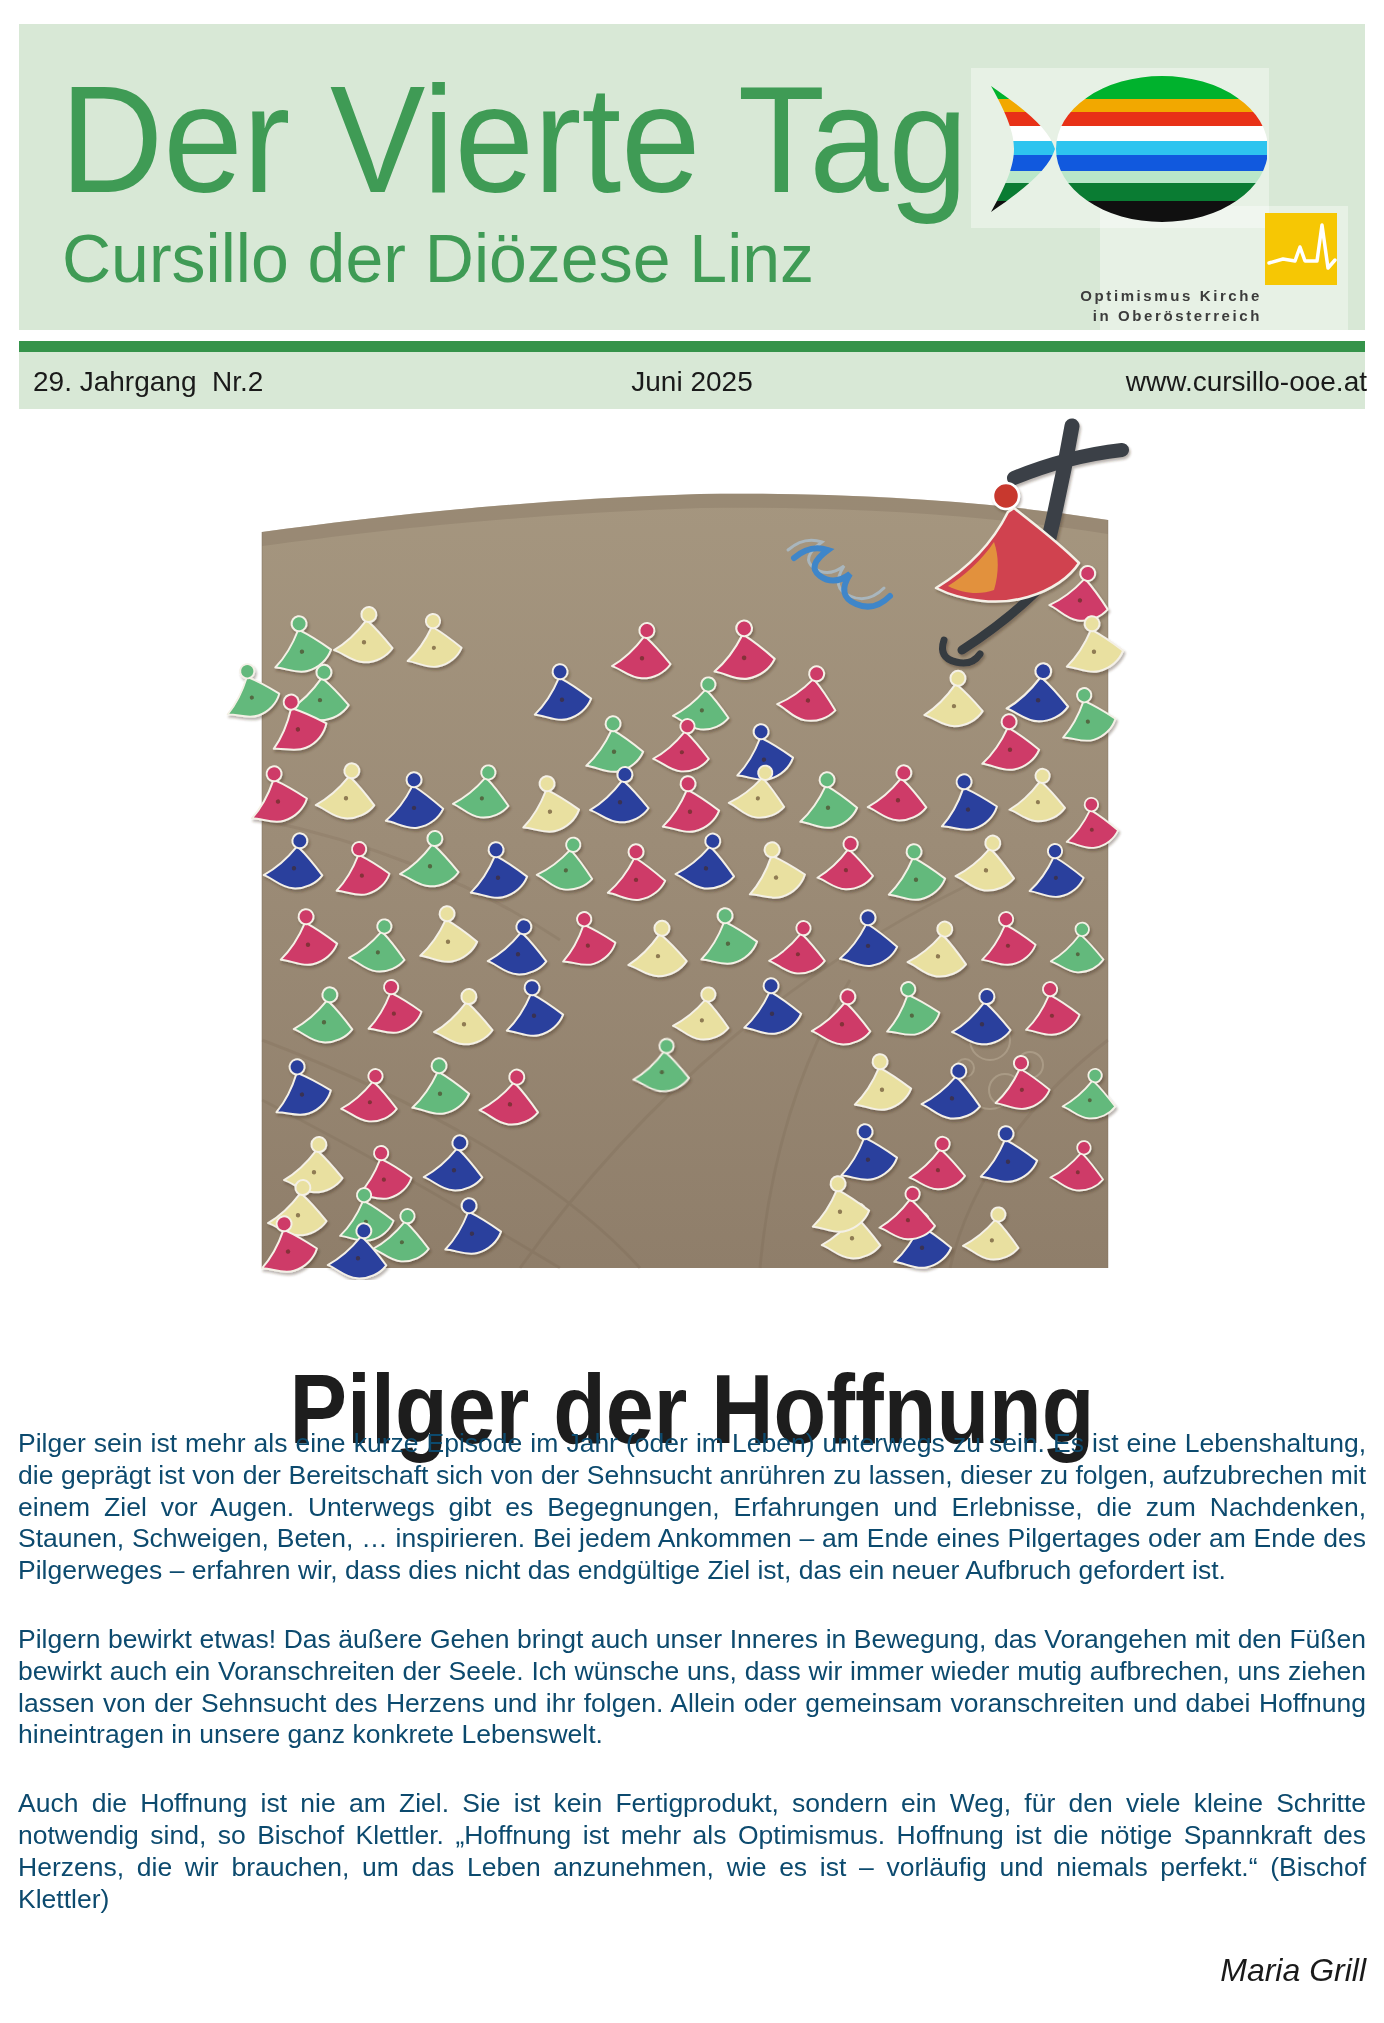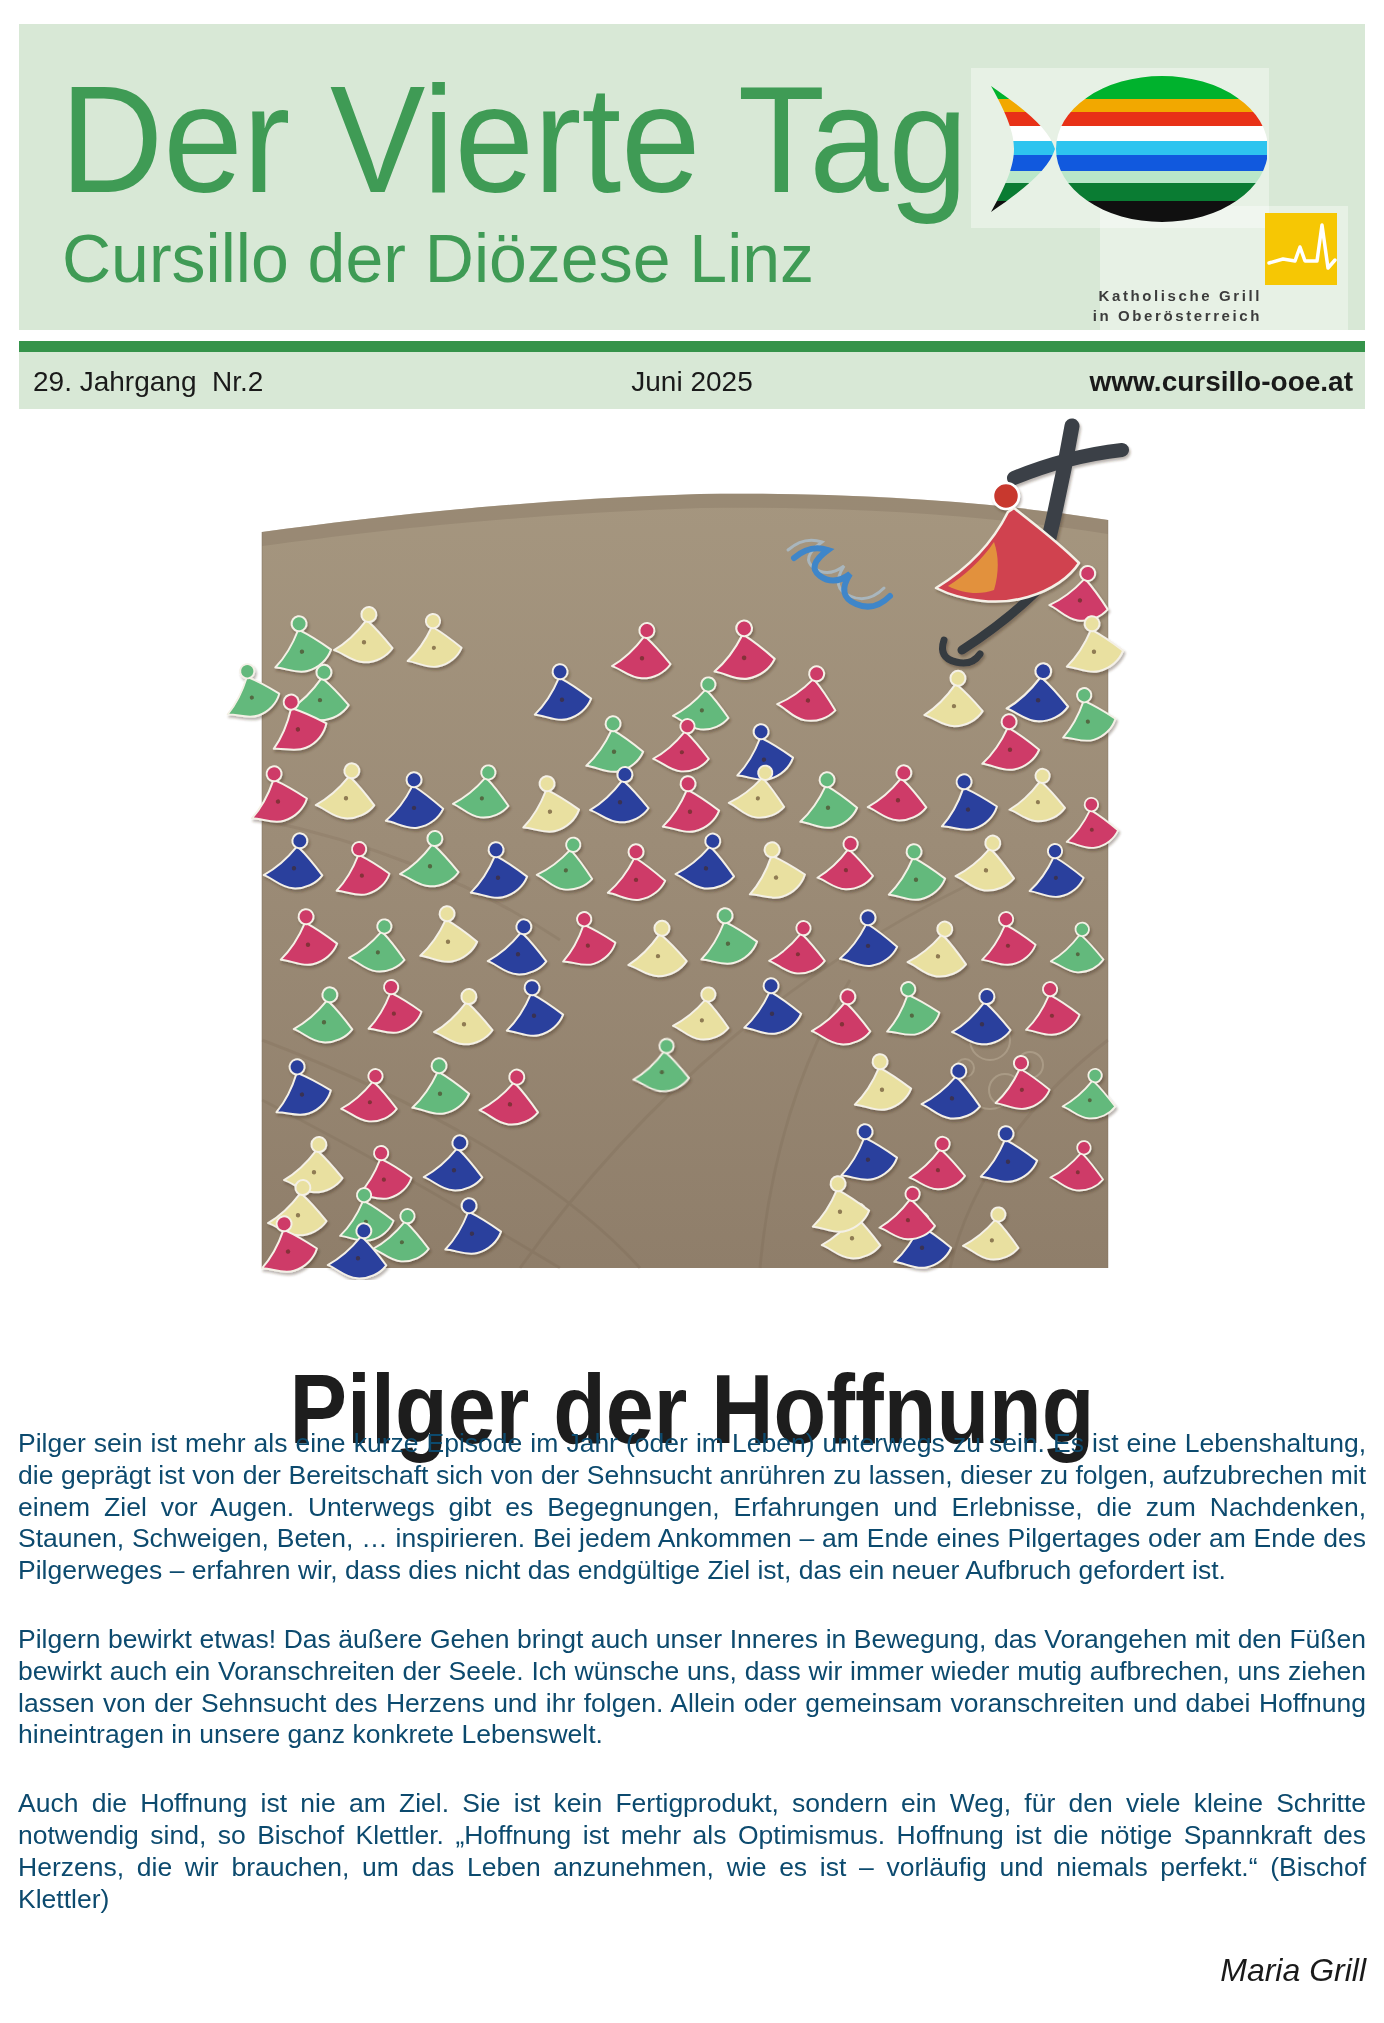--- a/index.html
+++ b/index.html
@@ -25,21 +25,21 @@
   #org-name{
     left:1000px;top:286px;width:262px;text-align:right;
     font-size:15px;font-weight:700;letter-spacing:2.6px;line-height:20px;white-space:nowrap;
   }
   
   #divider-bar{left:19px;top:341px;width:1346px;height:11px;}
   #infobar-bg{left:19px;top:352px;width:1346px;height:57px;}
   .infotext{top:368px;font-size:28px;line-height:28px;white-space:pre;}
   #info-left{left:33px;}
   #info-center{left:0;width:1384px;text-align:center;}
-  #info-right{right:31px;font-weight:bold;}
+  #info-right{right:17px;}
   
   #cover-photo{left:0;top:400px;}
   
   #article-title{
     left:0;top:1294px;width:1384px;text-align:center;font-size:98px;line-height:1;
     font-weight:700;transform:scaleX(.88);transform-origin:center top;white-space:nowrap;
   }
   #article-body{left:18px;top:1428px;width:1348px;}
   #article-body p{
     margin:0 0 37px 0;font-size:26.5px;line-height:31.8px;text-align:justify;
@@ -75,21 +75,21 @@
       <rect x="0" y="131" width="292" height="21" fill="#101010"></rect>
     </g>
 </svg>
 
 <svg class="abs" id="ekg-logo" width="72" height="72" viewBox="0 0 72 72">
   <rect x="0" y="0" width="72" height="72" fill="#f6c704"></rect>
   <path d="M4,50 L18,46 L30,48 L35,34 L40,48 L52,48 L57,12 L63,55 L70,47" fill="none" stroke-width="3.5" stroke-linejoin="round" stroke-linecap="round" stroke="#ffffff"></path>
 </svg>
 
 <div class="abs" id="org-name" style="color: rgb(60, 60, 60);">
-  <span>Katholische Grill</span><br>
+  <span>Optimismus Kirche</span><br>
   <span>in Oberösterreich</span>
 </div>
 
 <div class="abs" id="divider-bar" style="background: rgb(53, 147, 74);"></div>
 <div class="abs" id="infobar-bg" style="background: rgb(216, 232, 214);"></div>
 <div class="abs infotext" id="info-left" style="color: rgb(26, 26, 26);">29. Jahrgang  Nr.2</div>
 <div class="abs infotext" id="info-center" style="color: rgb(26, 26, 26);">Juni 2025</div>
 <div class="abs infotext" id="info-right" style="color: rgb(26, 26, 26);">www.cursillo-ooe.at</div>
 
 <svg class="abs" id="cover-photo" width="1384" height="880" viewBox="0 0 1384 880" role="img" aria-label="Papiercollage: viele bunte Papier-Pilgerfiguren auf braunem Packpapier ziehen einer roten Figur mit dunklem Kreuz und Pilgerstab nach">

